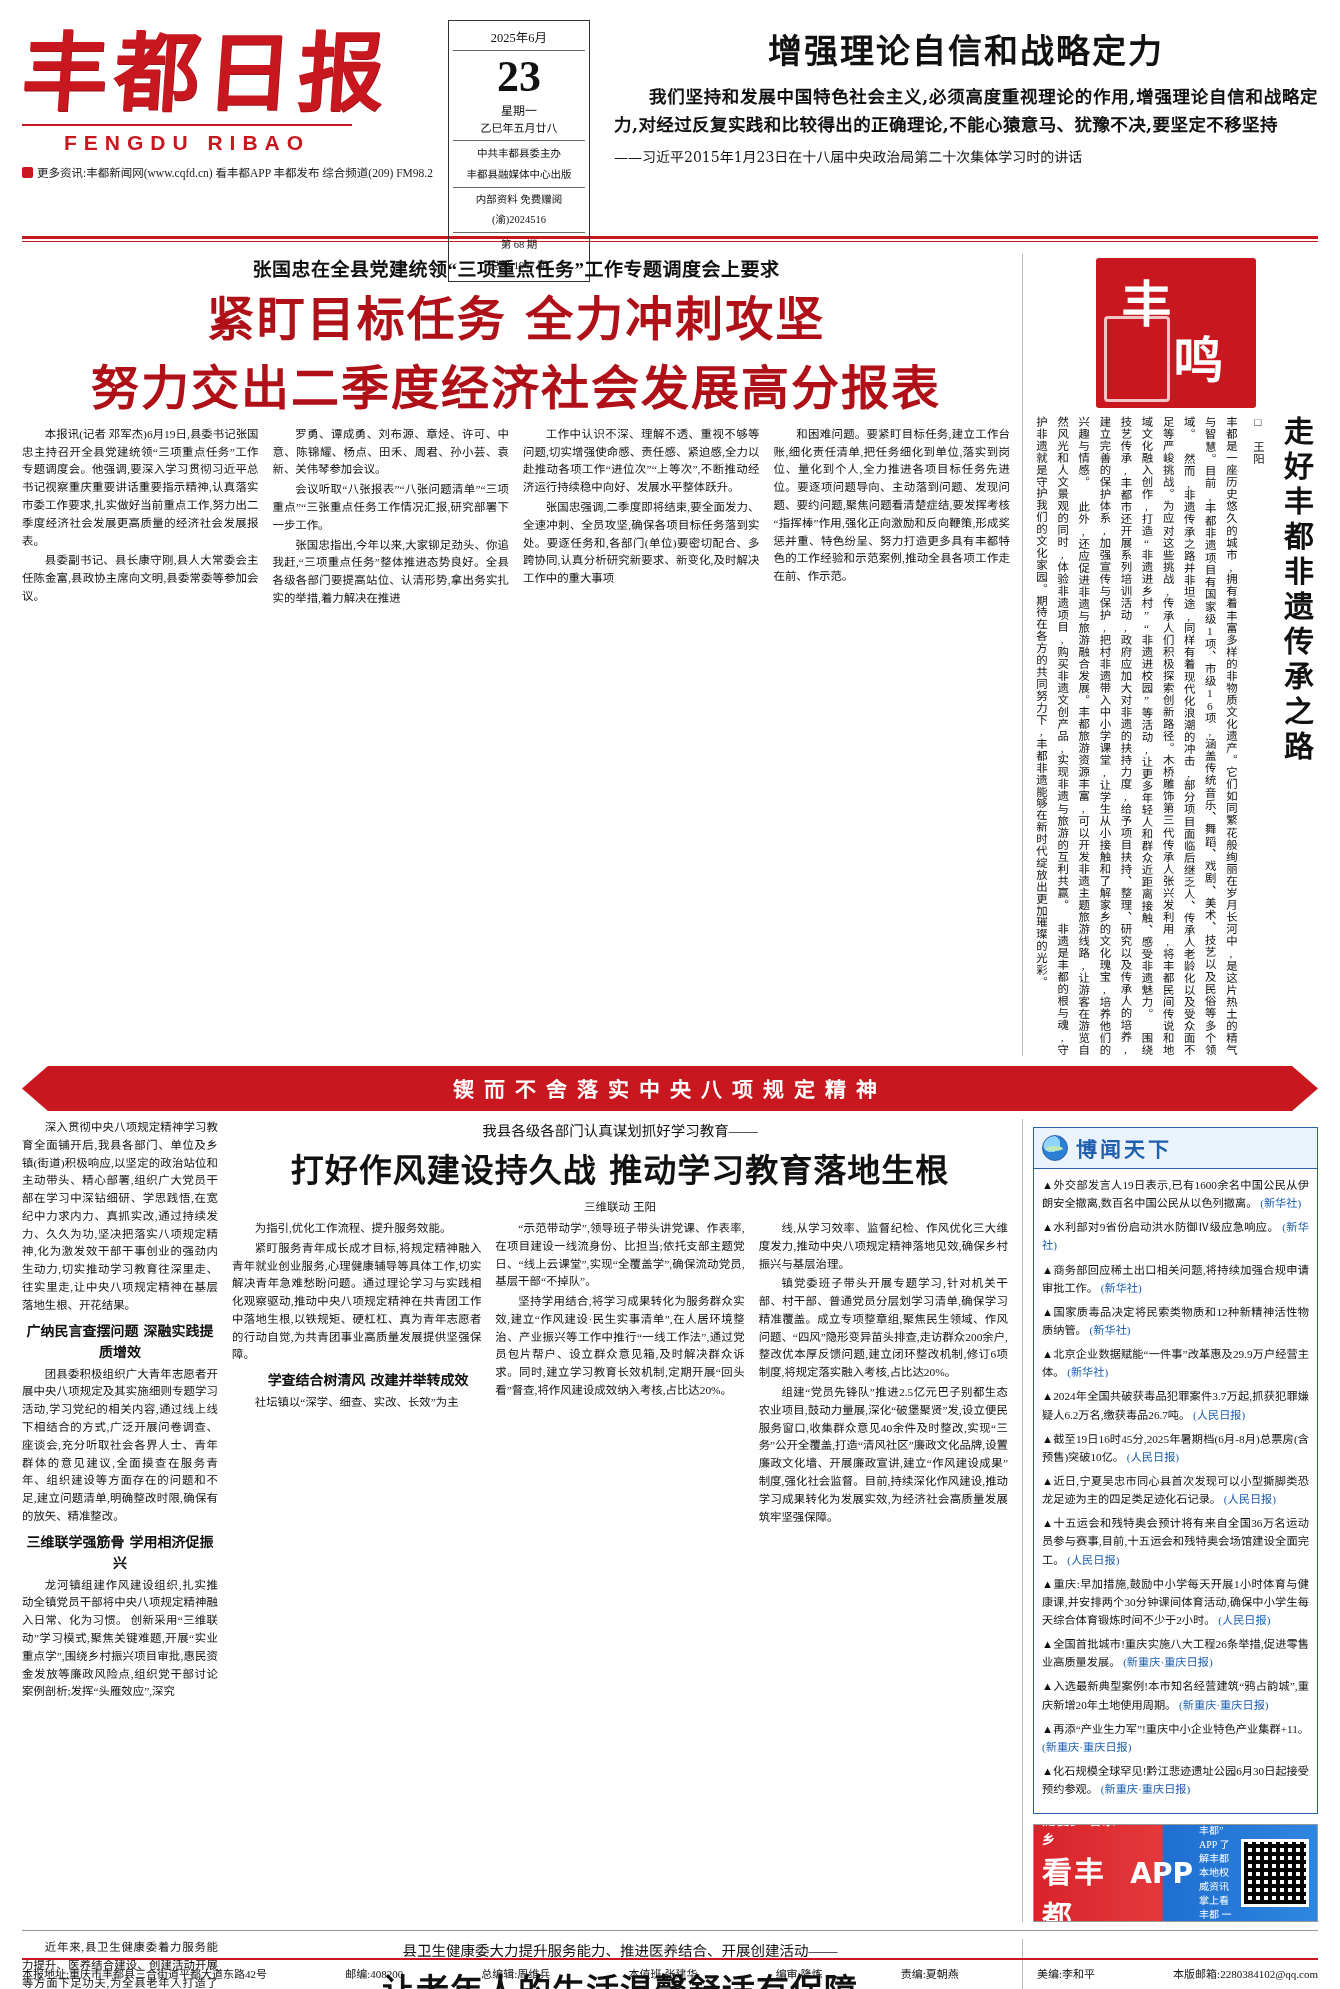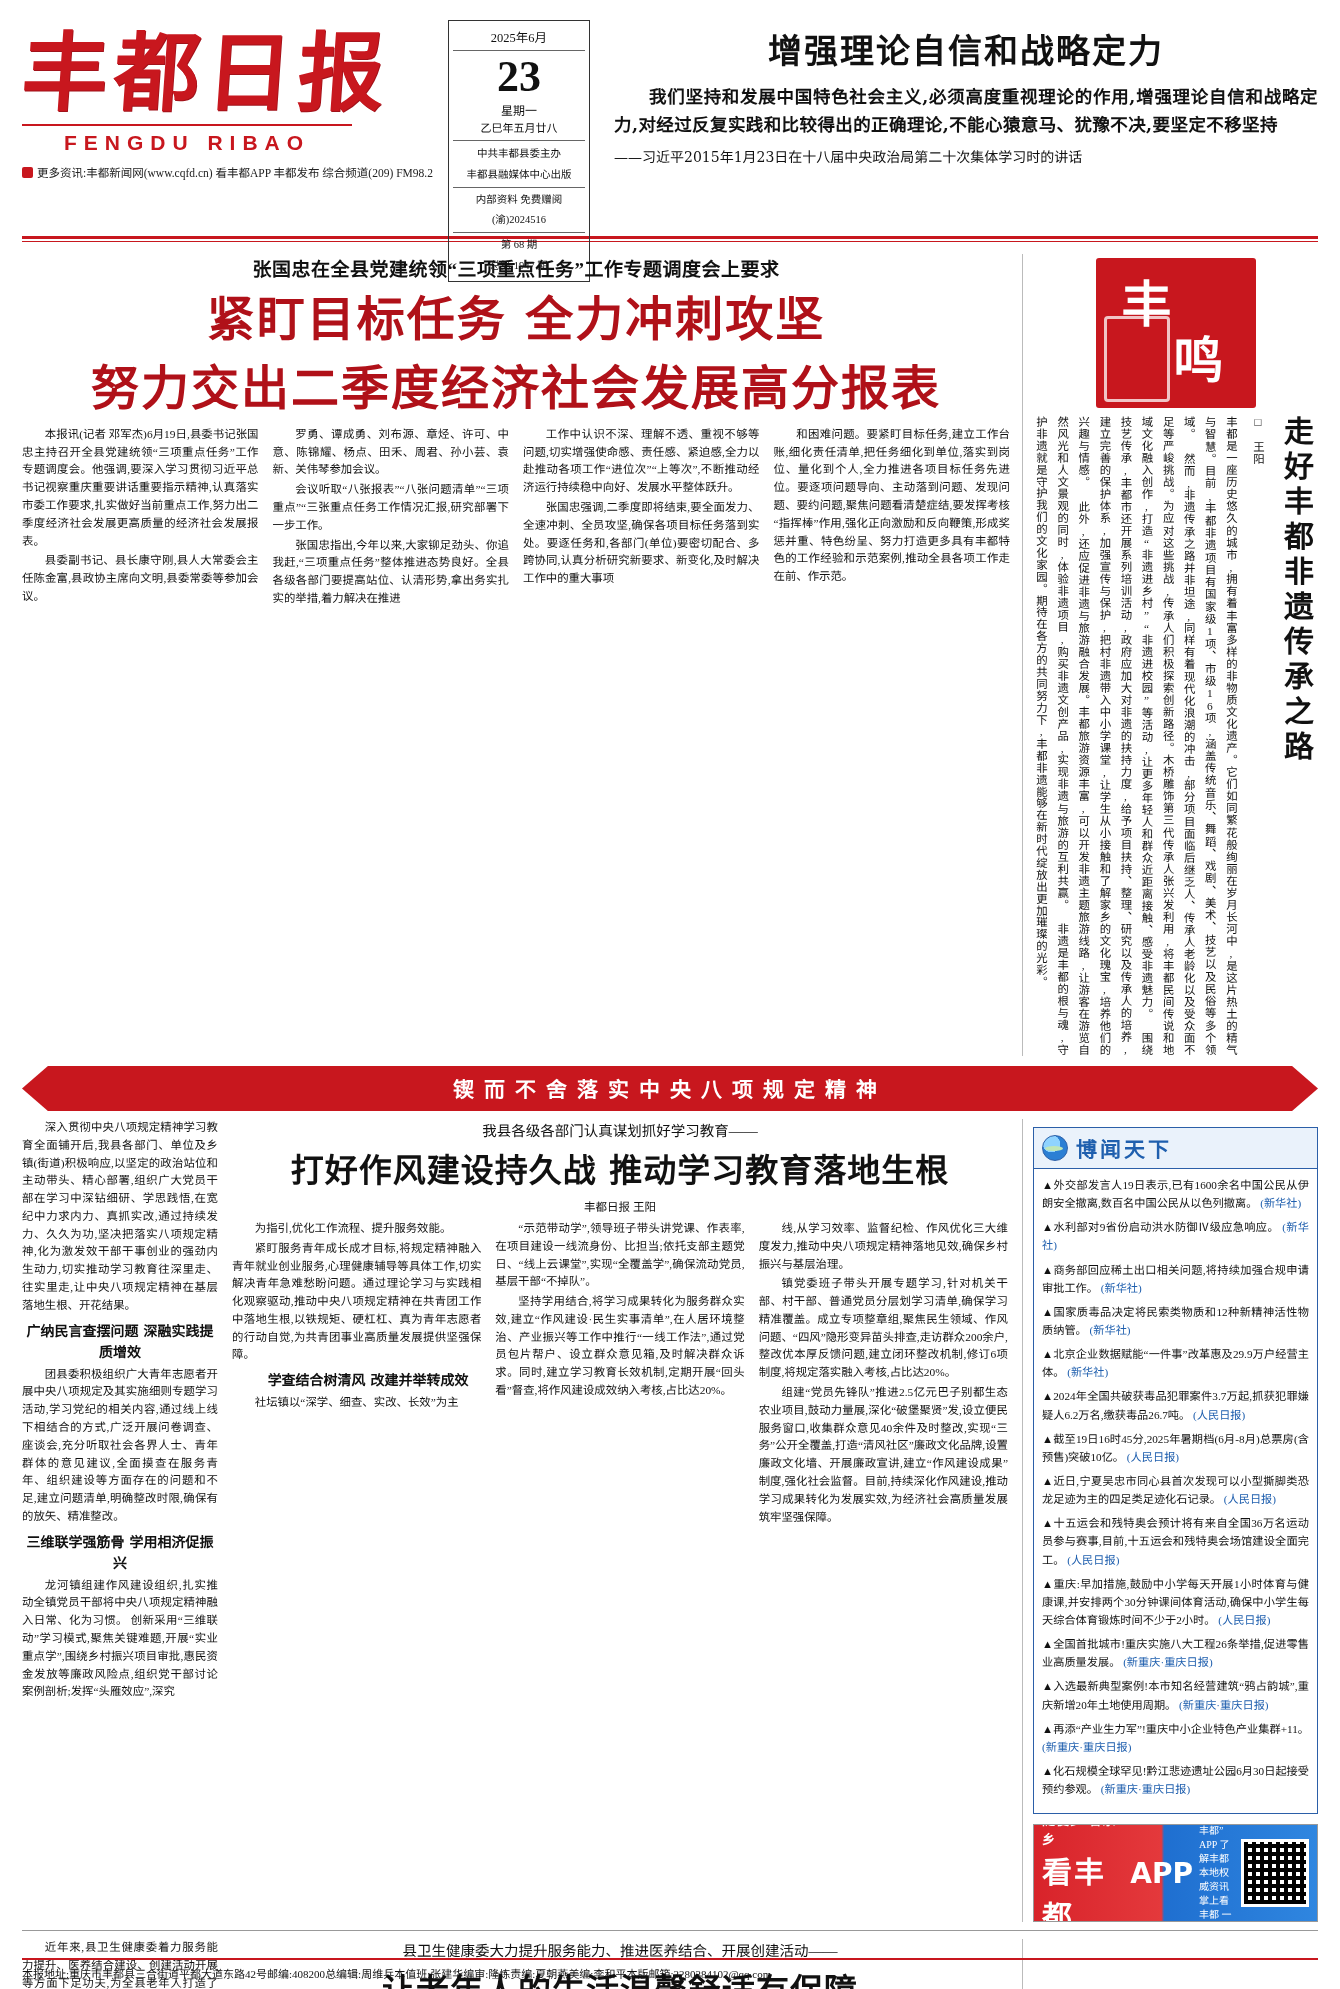--- a/index.html
+++ b/index.html
@@ -155,21 +155,21 @@
   .appbox .mid{flex:1;color:#fff;font-size:10px;line-height:1.4;padding:0 6px;}
   .appbox .qr{width:62px;height:62px;background:
     repeating-linear-gradient(90deg,#000 0 4px,#fff 4px 8px),
     repeating-linear-gradient(0deg,#000 0 4px,transparent 4px 8px);
     background-blend-mode:multiply;margin-right:8px;border:3px solid #fff;}
   .appbox .bigapp{font-size:28px;font-weight:bold;color:#fff;font-family:"DejaVu Sans",sans-serif;}
 
   
   .footer{
     position:absolute;left:22px;right:22px;bottom:8px;border-top:2px solid #c8171e;
-    padding-top:5px;display:flex;font-size:11px;
+    padding-top:5px;display:flex;justify-content:space-between;font-size:11px;
   }
   .footer span{white-space:nowrap;}
 </style>
 </head>
 <body>
 
 <div class="page">
 
   <div class="masthead">
     <div class="mast-left">
@@ -260,21 +260,21 @@
       <div class="body-txt">团县委积极组织广大青年志愿者开展中央八项规定及其实施细则专题学习活动,学习党纪的相关内容,通过线上线下相结合的方式,广泛开展问卷调查、座谈会,充分听取社会各界人士、青年群体的意见建议,全面摸查在服务青年、组织建设等方面存在的问题和不足,建立问题清单,明确整改时限,确保有的放矢、精准整改。</div>
       <div class="sub-sec-title">三维联学强筋骨
 学用相济促振兴</div>
       <div class="body-txt">龙河镇组建作风建设组织,扎实推动全镇党员干部将中央八项规定精神融入日常、化为习惯。
 创新采用“三维联动”学习模式,聚焦关键难题,开展“实业重点学”,围绕乡村振兴项目审批,惠民资金发放等廉政风险点,组织党干部讨论案例剖析;发挥“头雁效应”,深究</div>
     </div>
 
     <div class="sec2-m">
       <div class="sub-head">我县各级各部门认真谋划抓好学习教育——</div>
       <div class="mid-title">打好作风建设持久战  推动学习教育落地生根</div>
-      <div class="byline">丰都日报 王阳</div>
+      <div class="byline">三维联动 王阳</div>
       <div class="cols3">
         <div class="body-txt">
           <p>为指引,优化工作流程、提升服务效能。</p>
           <p>紧盯服务青年成长成才目标,将规定精神融入青年就业创业服务,心理健康辅导等具体工作,切实解决青年急难愁盼问题。通过理论学习与实践相化观察驱动,推动中央八项规定精神在共青团工作中落地生根,以铁规矩、硬杠杠、真为青年志愿者的行动自觉,为共青团事业高质量发展提供坚强保障。</p>
           <div class="sub-sec-title">学查结合树清风
 改建并举转成效</div>
           <p>社坛镇以“深学、细查、实改、长效”为主</p>
         </div>
         <div class="body-txt">
           <p>“示范带动学”,领导班子带头讲党课、作表率,在项目建设一线流身份、比担当;依托支部主题党日、“线上云课堂”,实现“全覆盖学”,确保流动党员,基层干部“不掉队”。</p>

